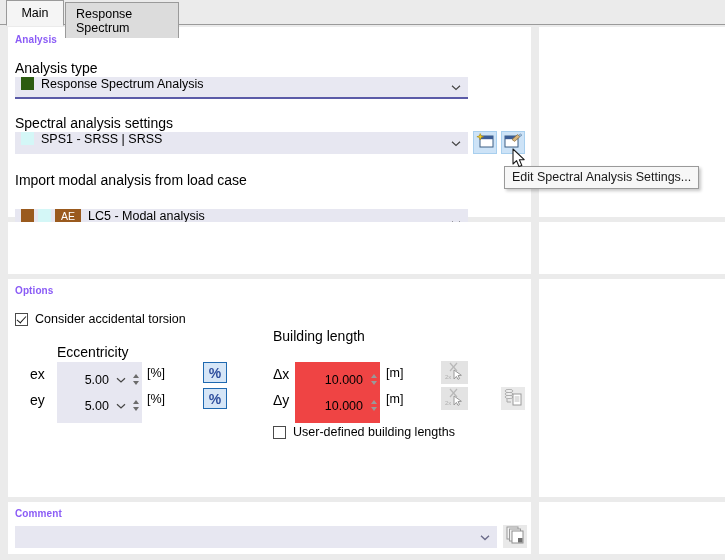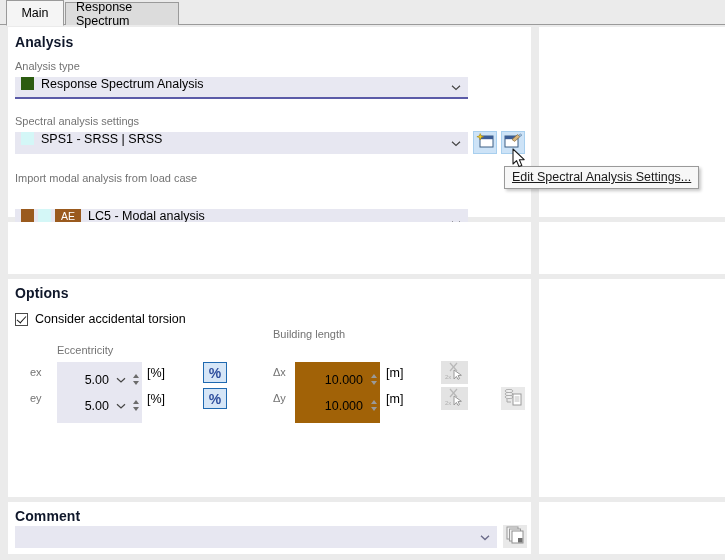--- a/index.html
+++ b/index.html
@@ -17,21 +17,21 @@
   
   .tabstrip {
     position: absolute; left: 0; top: 0; width: 725px; height: 25px;
     background: #ebebeb;
   }
   .tabstrip:after {
     content: ""; position: absolute; left: 0; bottom: 0; width: 725px; height: 1px;
     background: #9a9a9a;
   }
   .tab {
-    position: absolute; top: 2px; height: 23px;
+    position: absolute; top: 2px; height: 36px;
     background: #dcdcdc;
     border: 1px solid #9a9a9a;
     border-bottom: none;
     display: flex; align-items: center; justify-content: center;
     font-size: 12.5px; color: #000;
     padding: 0 10px;
     z-index: 1;
   }
   .tab.active {
     background: #f5f5f5;
@@ -40,29 +40,29 @@
     border-bottom: 1px solid #f5f5f5;
   }
 
   
   .panel {
     position: absolute;
     background: #ffffff;
   }
   .grouplabel {
     position: absolute;
-    color: #0f172a;
+    color: #8b5cf6;
     font-weight: bold;
+    font-size: 10px;
+    letter-spacing: .1px;
+  }
+  .flabel {
+    position: absolute;
     font-size: 14px;
-    letter-spacing: .1px;
-  }
-  .flabel {
-    position: absolute;
-    font-size: 11px;
-    color: #737373;
+    color: #000000;
     white-space: nowrap;
   }
 
   
   .combo {
     position: absolute;
     background: #e7e7f1;
     border: none;
     display: flex; align-items: flex-start;
     font-size: 12.5px;
@@ -105,21 +105,21 @@
   }
   .cblabel { margin-left: 7px; font-size: 12.5px; white-space: nowrap; }
 
   
   .numfield {
     position: absolute; height: 35px;
     background: #e7e7f1;
     display: flex; align-items: center;
     font-size: 12.5px;
   }
-  .numfield.grey { background: #a16207; }
+  .numfield.grey { background: #ef4444; }
   .numval {
     flex: 1; text-align: right; padding-right: 4px; color: #000;
   }
   .numchev { width: 16px; display:flex; align-items:center; justify-content:center; }
   .spin {
     width: 13px; height: 19px; position: relative;
     display: flex; flex-direction: column; align-items: center; justify-content: center;
   }
   .spin span {
     display:block; width:0; height:0; border-left:3.5px solid transparent;
@@ -333,20 +333,24 @@
         <ellipse cx="5" cy="3" rx="4" ry="1.6" fill="#f0f0f0" stroke="#a8a8a8" stroke-width=".9"></ellipse>
         <ellipse cx="5" cy="6" rx="4" ry="1.6" fill="#f0f0f0" stroke="#a8a8a8" stroke-width=".9"></ellipse>
         <ellipse cx="5" cy="9" rx="4" ry="1.6" fill="#f0f0f0" stroke="#a8a8a8" stroke-width=".9"></ellipse>
         <path d="M3 11 L3 14 L7 14" stroke="#a8a8a8" stroke-width="1" fill="none"></path>
         <rect x="9" y="6" width="8" height="11" fill="#ffffff" stroke="#9a9a9a" stroke-width="1"></rect>
         <path d="M10.6 9 H15.4 M10.6 11 H15.4 M10.6 13 H15.4" stroke="#b5b5b5" stroke-width=".9"></path>
       </svg>
     </span>
   </div>
 
+  <div class="cbrow" style="left:273px; top:425px;">
+    <span class="cbox"></span>
+    <span class="cblabel">User-defined building lengths</span>
+  </div>
 
   <div class="panel" style="left:8px; top:502px; width:523px; height:52px;"></div>
 
   <div class="grouplabel" style="left:15px; top:508px;">Comment</div>
 
   <div class="combo" style="left:15px; top:526px; width:482px; height:22px;">
     <span></span>
     <span class="chev">
       <svg viewBox="0 0 10 10" width="10" height="10">
           <path d="M1 3.3 L5 7 L9 3.3" fill="none" stroke="#6b6b8a" stroke-width="1.4"></path>
@@ -369,17 +373,17 @@
   <div class="panel" style="left:539px; top:222px; width:186px; height:52px;"></div>
   <div class="panel" style="left:539px; top:279px; width:186px; height:218px;"></div>
   <div class="panel" style="left:539px; top:502px; width:186px; height:52px;"></div>
 
   <div class="cursor" style="left:512px; top:148px;">
     <svg width="14" height="21" viewBox="0 0 14 21">
       <path d="M1 1 L1 16 L4.6 12.6 L7 18.6 L9.8 17.4 L7.4 11.8 L12.2 11.6 Z" fill="#ffffff" stroke="#1a1a1a" stroke-width="1.1" stroke-linejoin="round"></path>
     </svg>
   </div>
 
-  <div class="tooltip" style="left:504px; top:166px;text-decoration:underline;">
+  <div class="tooltip" style="left:504px; top:166px;">
     <span>Edit Spectral Analysis Settings...</span>
   </div>
 
 </div>
 
 </body></html>

